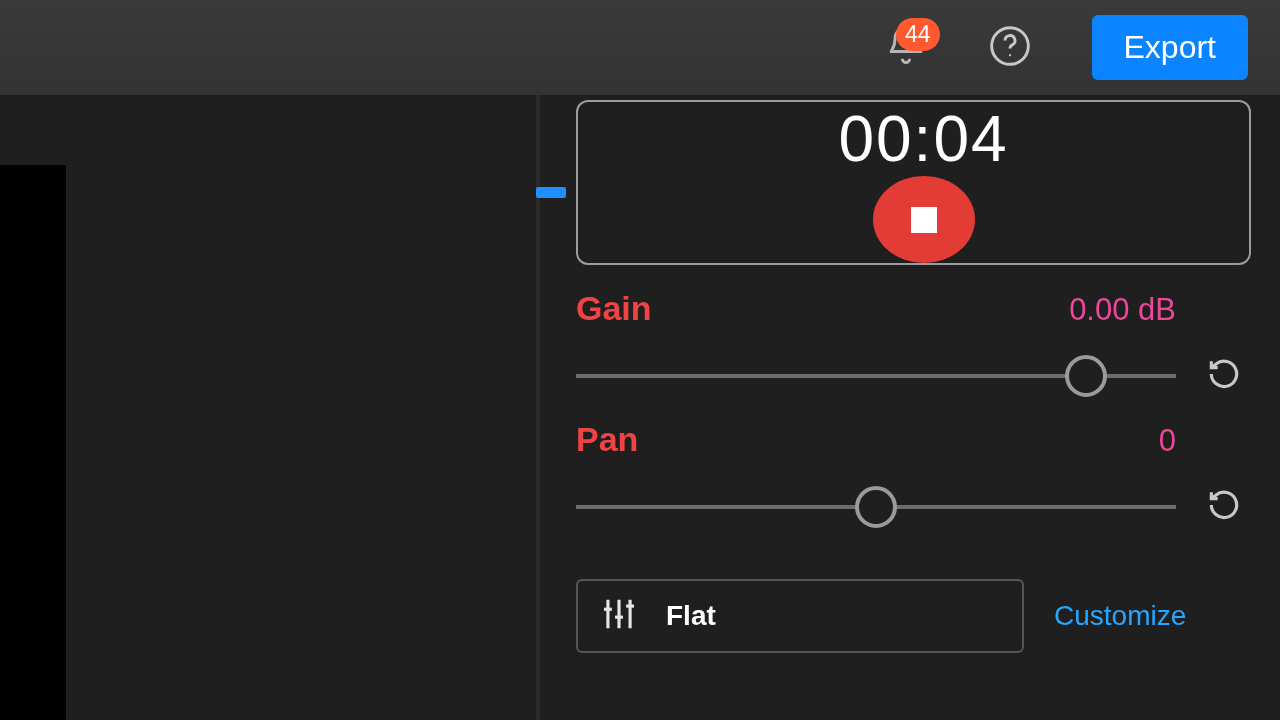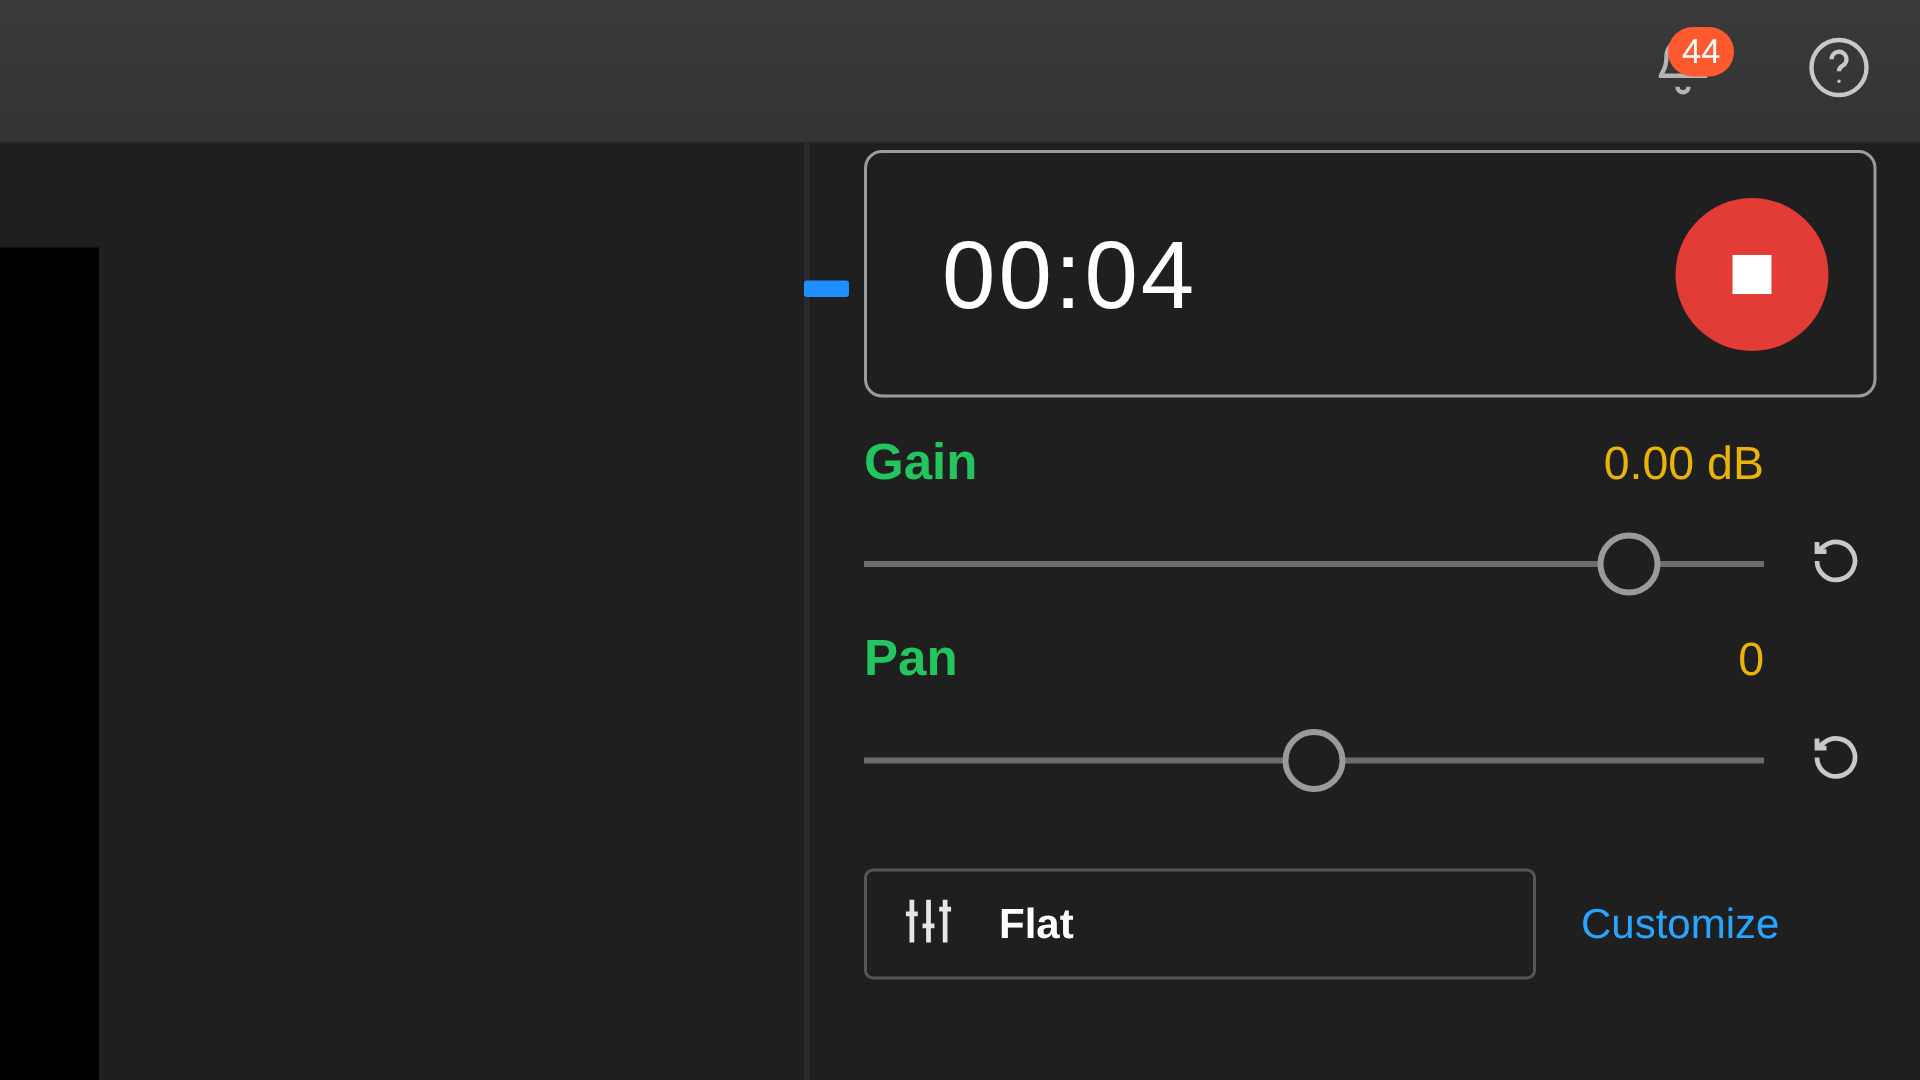--- a/index.html
+++ b/index.html
@@ -36,34 +36,35 @@
   .panel { position: absolute; left: 576px; top: 0; width: 680px; }
 
   
   .recorder {
     margin-top: 5px;
     width: 675px; height: 165px;
     border: 2px solid #9c9c9c; border-radius: 12px;
     display: flex; align-items: center; justify-content: space-between;
     padding: 0 30px 0 50px;
     background: #1f1f1f;
+    flex-direction: column;
   }
   .time { color: #fff; font-size: 64px; letter-spacing: 2px; font-weight: 400; }
   .stop-btn {
     width: 102px; height: 102px; border-radius: 50%;
     background: #e33b36; border: none; cursor: pointer;
     display:flex; align-items:center; justify-content:center;
   }
   .stop-square { width: 26px; height: 26px; background: #fff; }
 
   
   .ctrl-group { margin-top: 24px; }
   .ctrl-head { display:flex; justify-content:space-between; align-items: baseline; width: 600px; }
-  .ctrl-label { color: #22c55e; font-size: 34px; font-weight: 600; }
-  .ctrl-value { color: #eab308; font-size: 31px; }
+  .ctrl-label { color: #ef4444; font-size: 34px; font-weight: 600; }
+  .ctrl-value { color: #ec4899; font-size: 31px; }
   .slider-row { display:flex; align-items:center; gap: 28px; margin-top: 28px;}
   .slider { position: relative; width: 600px; height: 26px; }
   .track { position:absolute; left:0; top: 50%; transform: translateY(-50%); width: 600px; height: 4px; background: #6c6c6c; }
   .thumb {
     position:absolute; top:50%; transform: translate(-50%,-50%);
     width: 42px; height: 42px; border-radius: 50%;
     background: #1f1f1f; border: 4px solid #9a9a9a;
   }
   .reset-btn { width: 40px; height: 40px; cursor:pointer; display:flex; align-items:center; justify-content:center;}
   .reset-btn svg { width: 38px; height: 38px; }
@@ -98,20 +99,21 @@
     </div>
     <div class="help-btn">
       <span>
         <svg viewBox="0 0 24 24" fill="none" stroke="#c8c8c8" stroke-width="1.6">
           <circle cx="12" cy="12" r="10"></circle>
           <path d="M9.3 9a2.7 2.7 0 1 1 3.9 2.4c-.9.5-1.2 1-1.2 2"></path>
           <circle cx="12" cy="17" r="0.6" fill="#c8c8c8" stroke="none"></circle>
         </svg>
       </span>
     </div>
+    <button class="export-btn">Export</button>
   </div>
 
   <div class="lower">
     <div class="left-black"></div>
     <div class="divider-v"></div>
     <div class="blue-tick"></div>
 
     <div class="panel">
 
       <div class="recorder">

